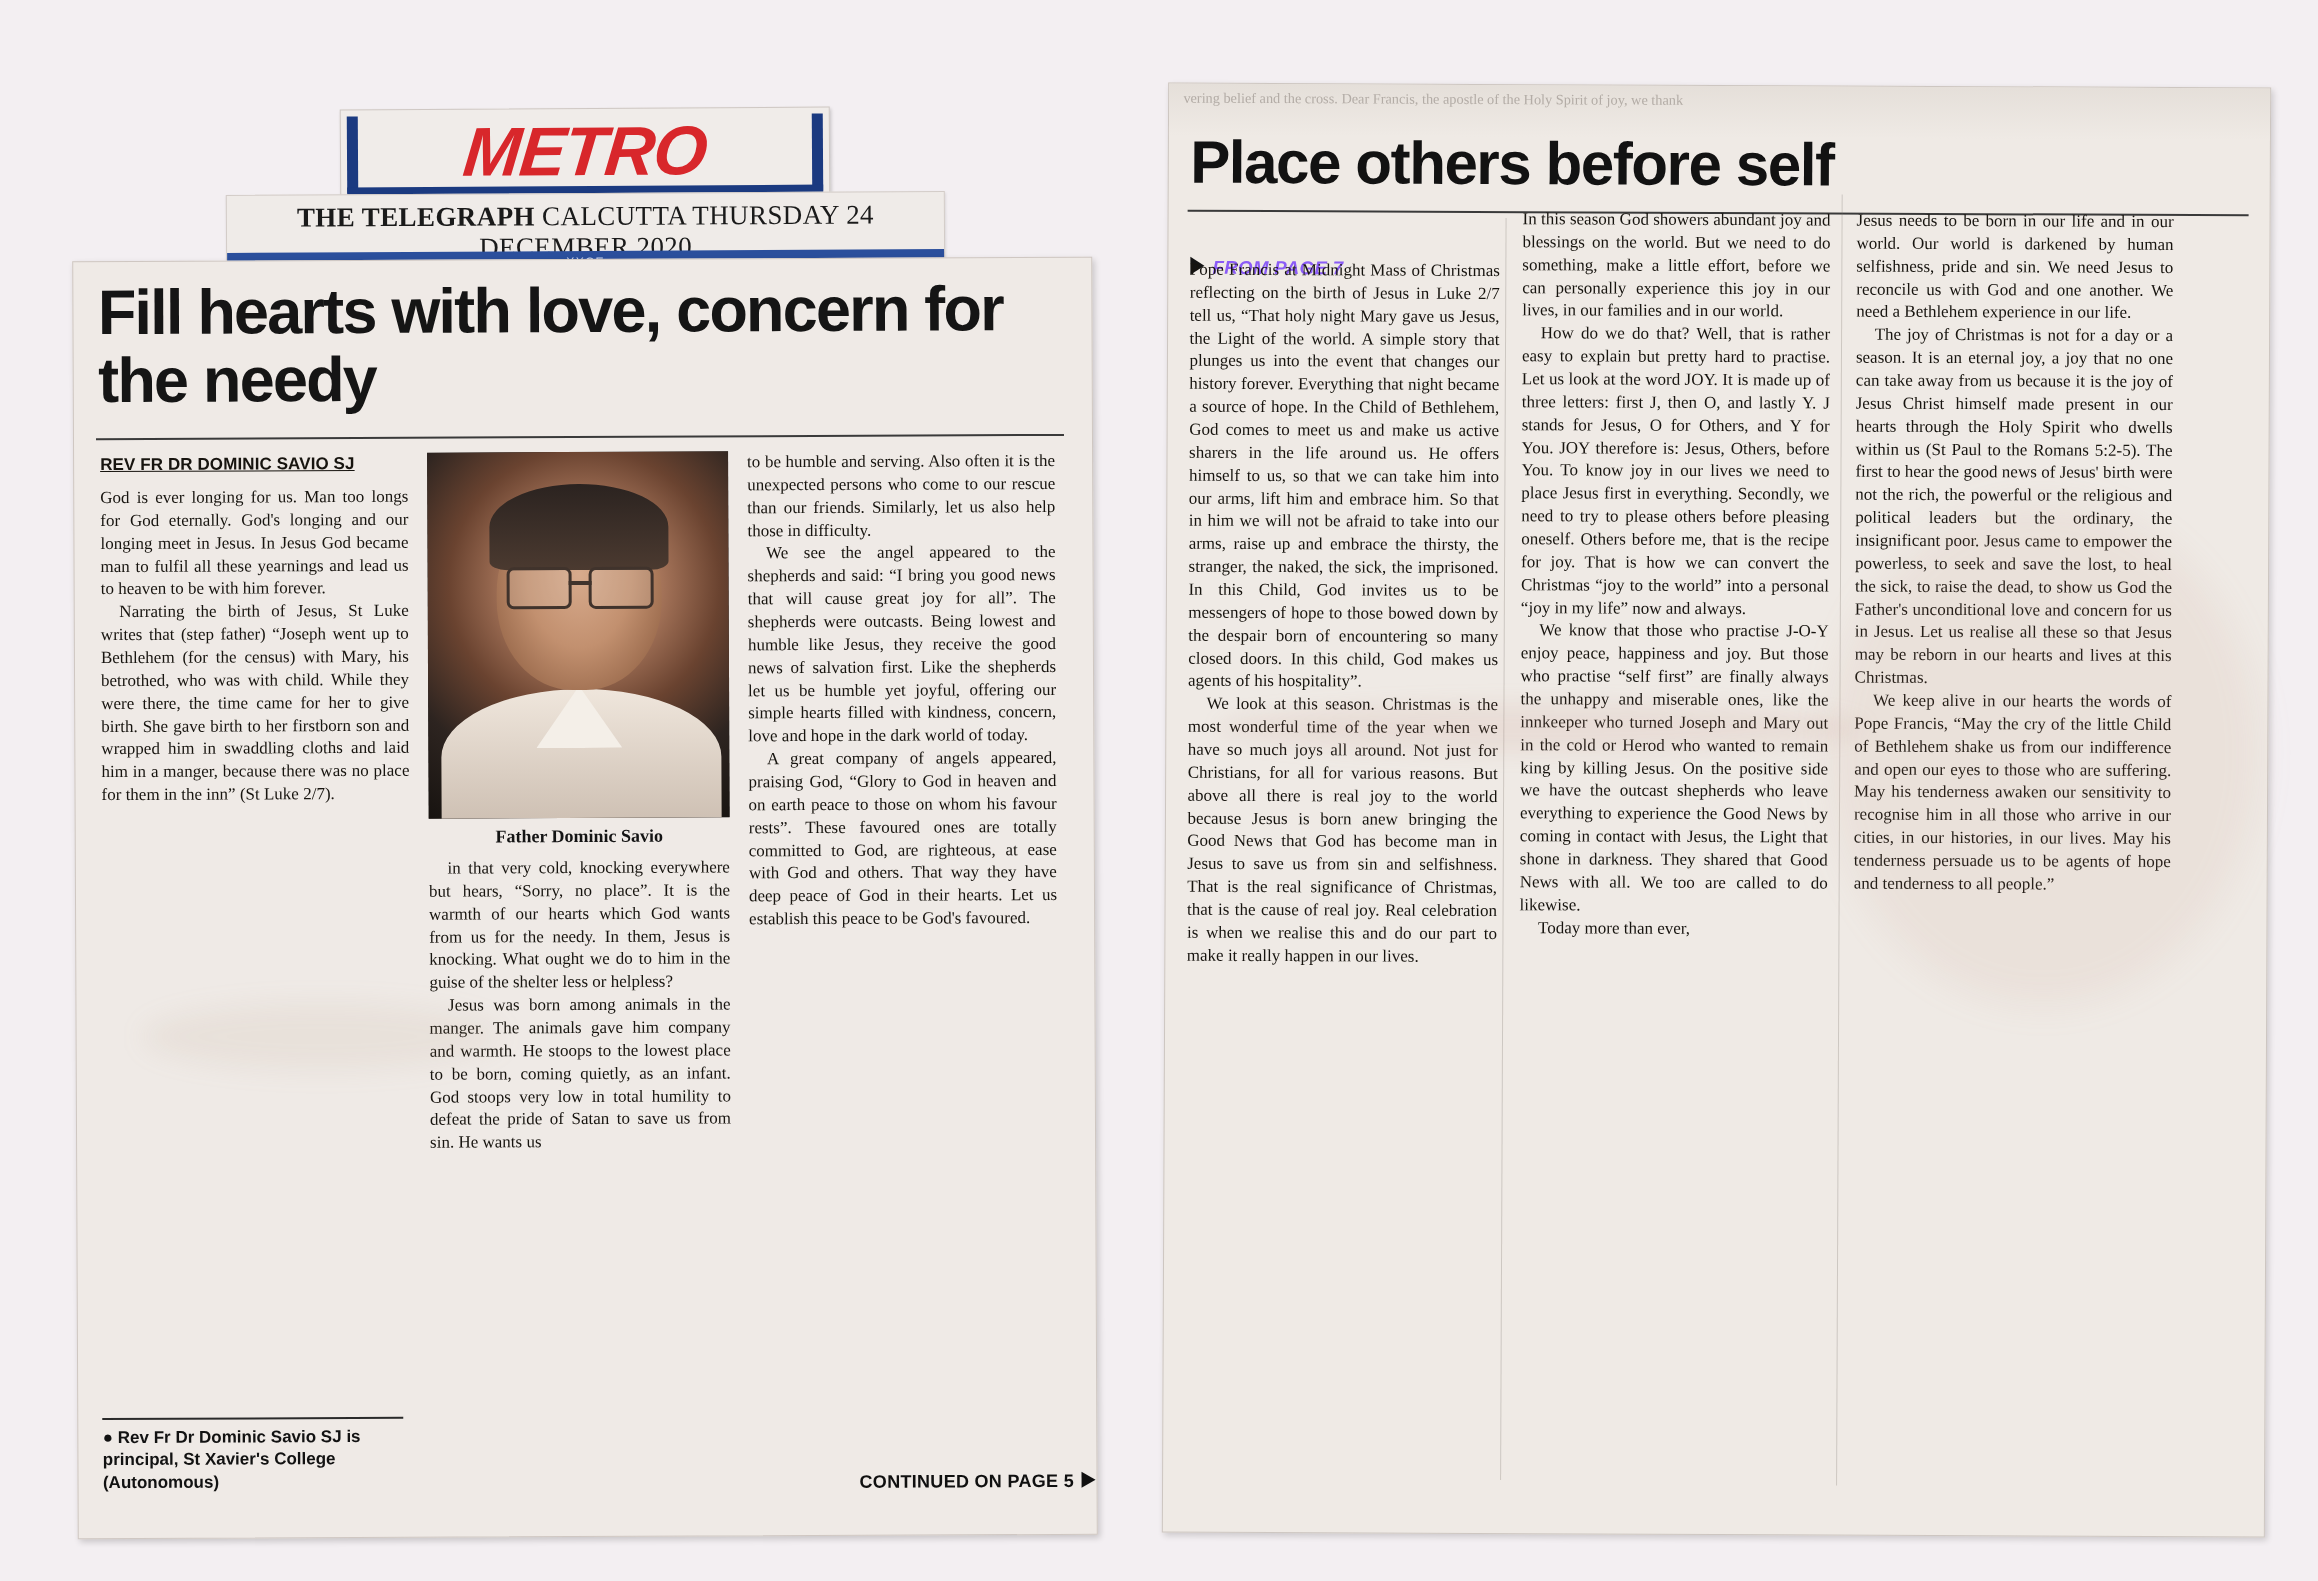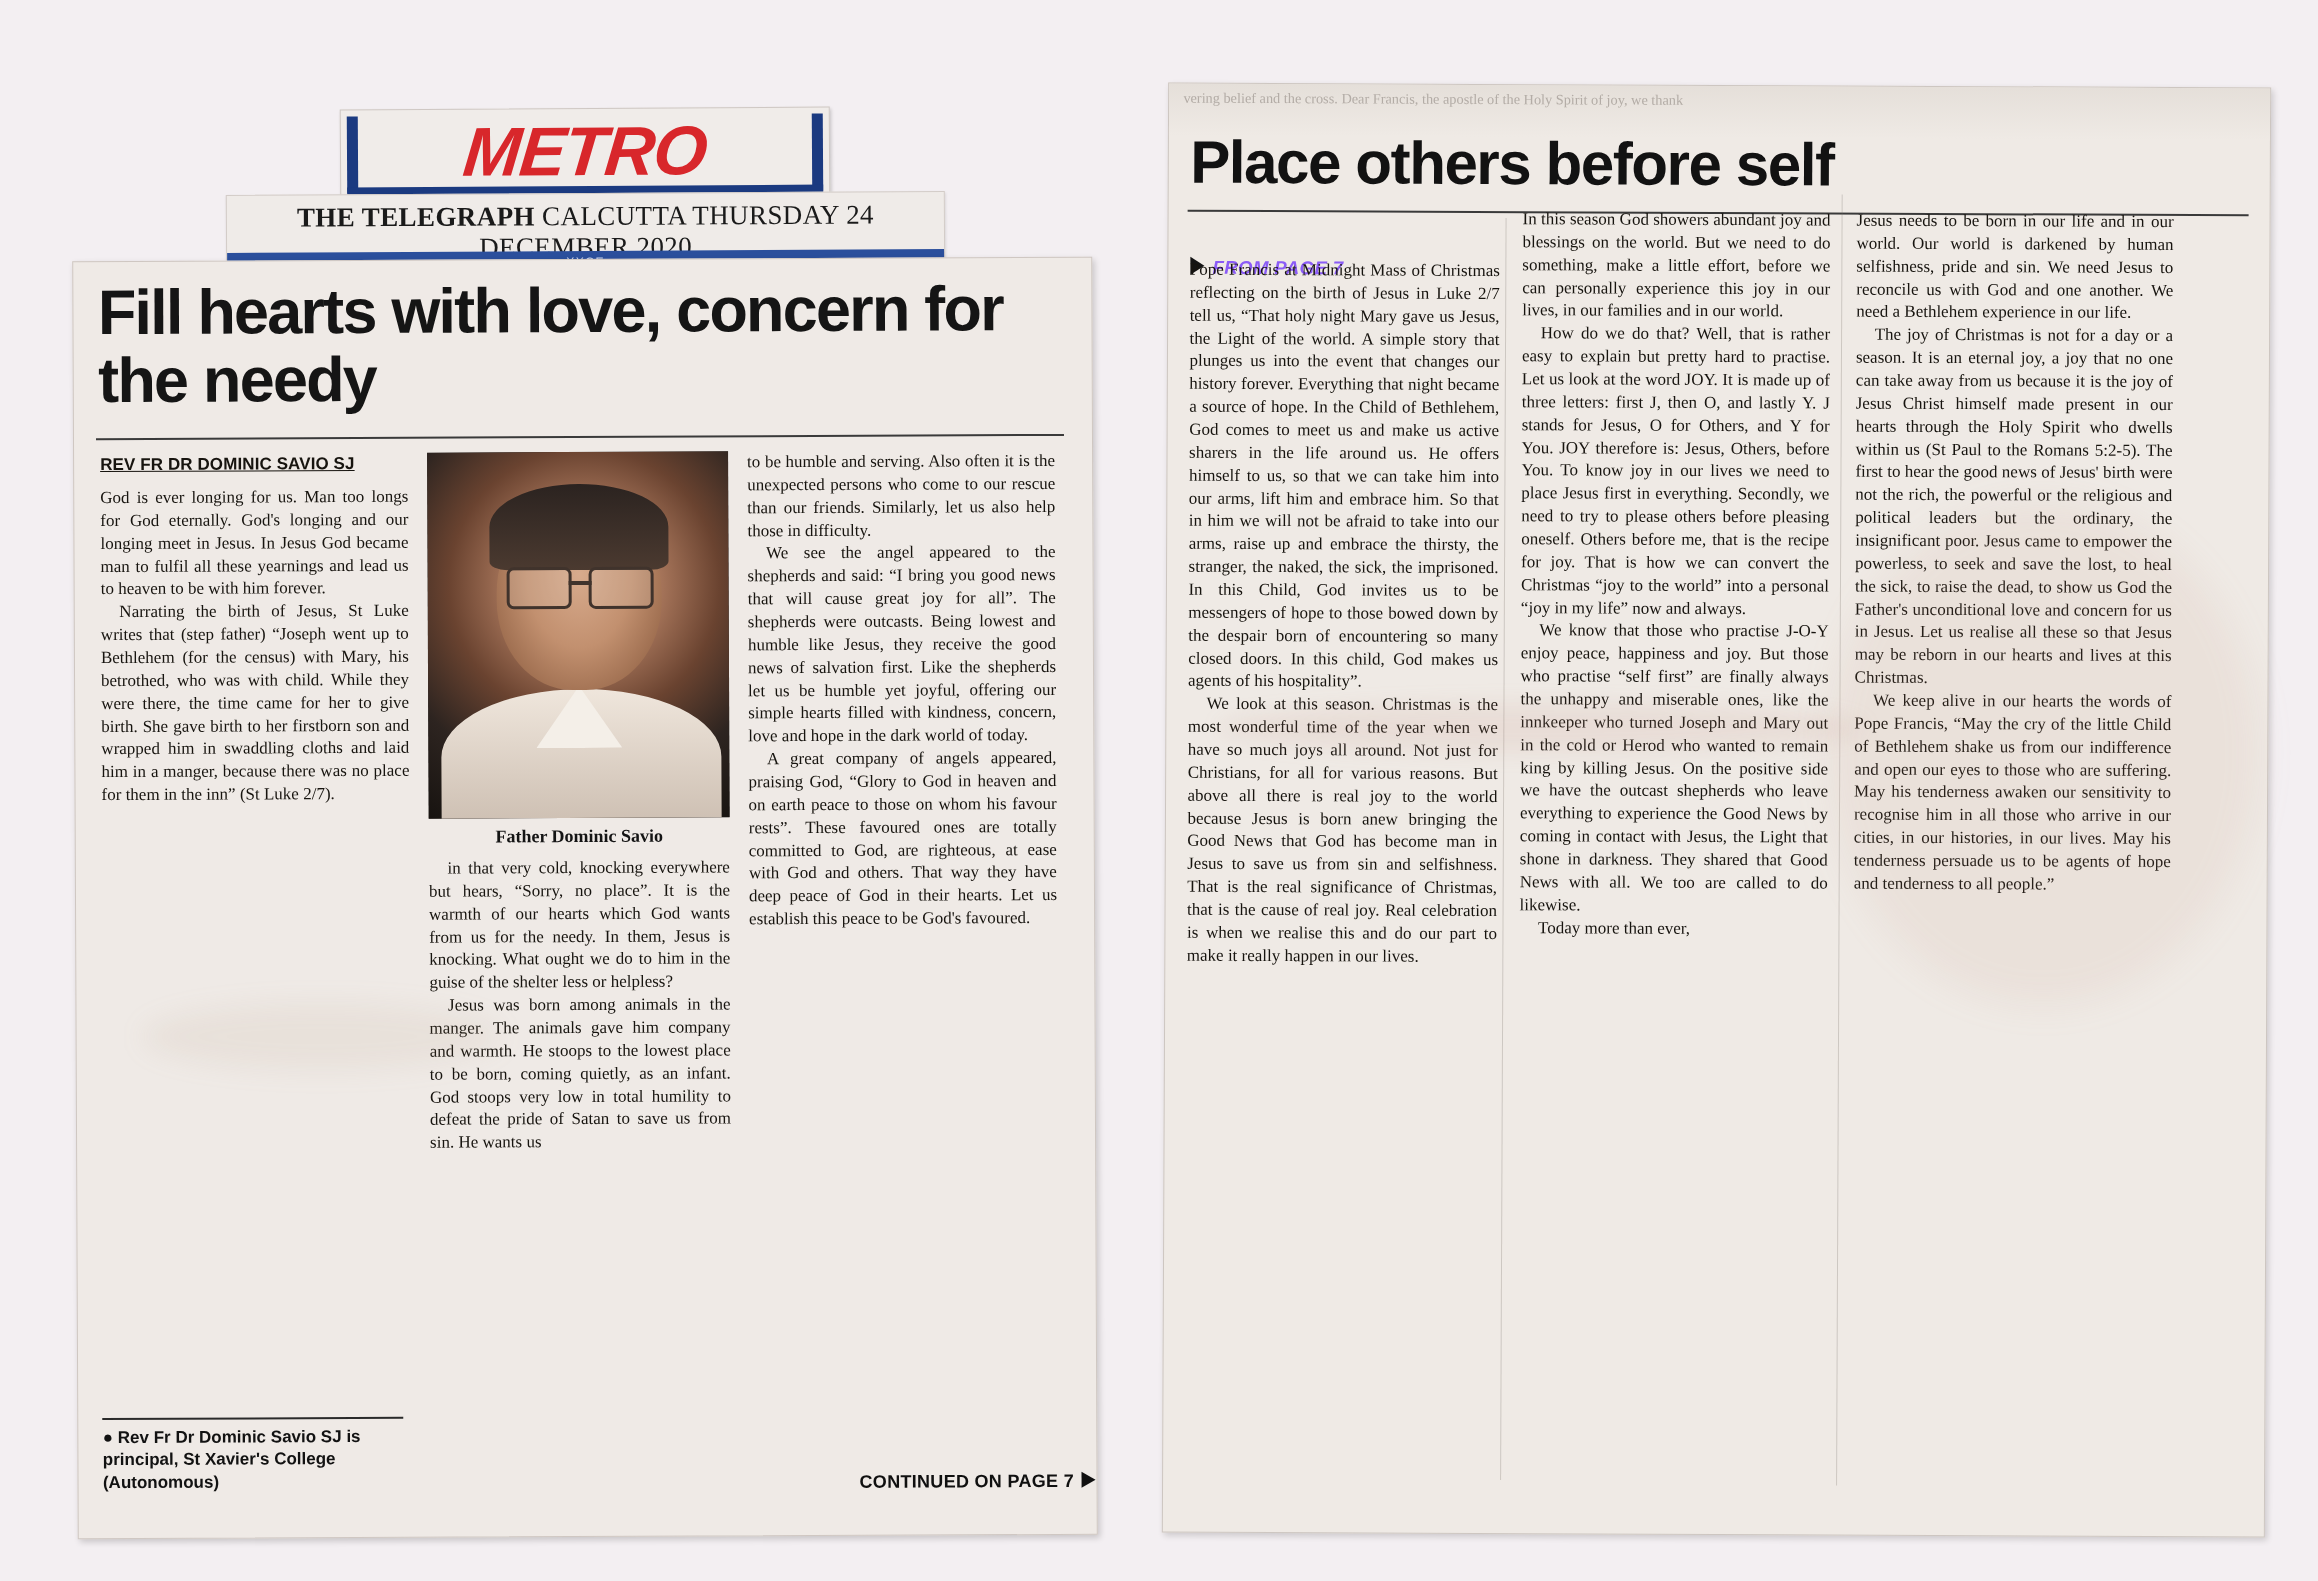--- a/index.html
+++ b/index.html
@@ -442,21 +442,21 @@
 
     <div class="lcol" id="lcol3">
       <p class="noindent">to be humble and serving. Also often it is the unexpected persons who come to our rescue than our friends. Similarly, let us also help those in difficulty.</p>
       <p>We see the angel appeared to the shepherds and said: “I bring you good news that will cause great joy for all”. The shepherds were outcasts. Being lowest and humble like Jesus, they receive the good news of salvation first. Like the shepherds let us be humble yet joyful, offering our simple hearts filled with kindness, concern, love and hope in the dark world of today.</p>
       <p>A great company of angels appeared, praising God, “Glory to God in heaven and on earth peace to those on whom his favour rests”. These favoured ones are totally committed to God, are righteous, at ease with God and others. That way they have deep peace of God in their hearts. Let us establish this peace to be God's favoured.</p>
     </div>
 
     <div id="footnote-rule"></div>
     <div id="footnote">● Rev Fr Dr Dominic Savio SJ is principal, St Xavier's College (Autonomous)</div>
 
-    <div id="continued"><span>CONTINUED ON PAGE 7</span><span class="tri"></span></div>
+    <div id="continued"><span>CONTINUED ON PAGE 5</span><span class="tri"></span></div>
   </div>
 </div>
 
 <div id="right-clipping">
   <div id="right-topfade"></div>
   <div id="right-ghost">vering belief and the cross. Dear Francis, the apostle of the Holy Spirit of joy, we thank</div>
 
   <div id="right-headline">Place others before self</div>
   <div id="right-rule"></div>
 

